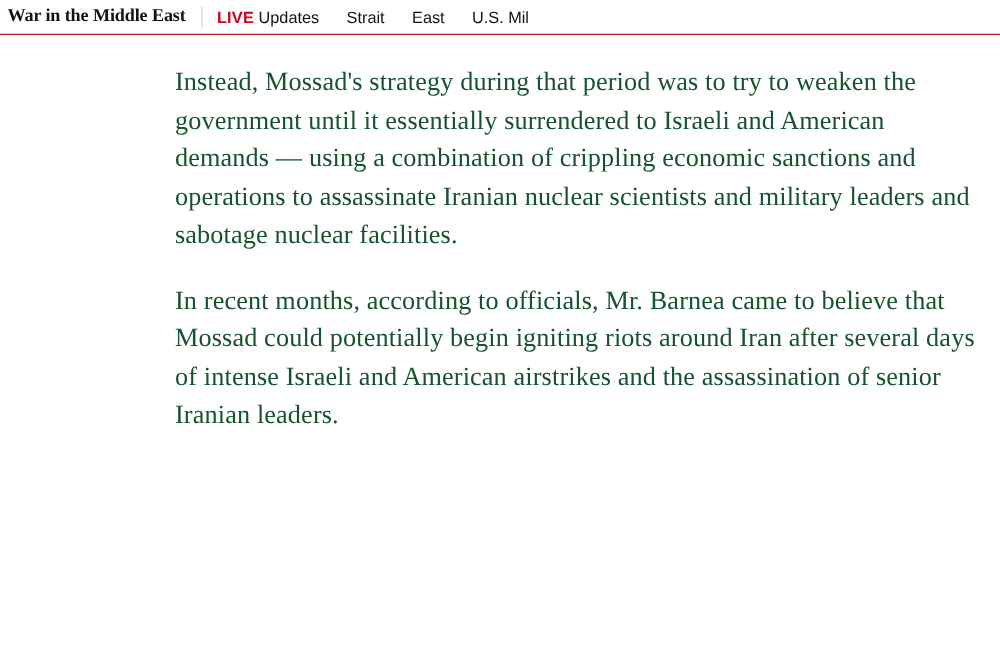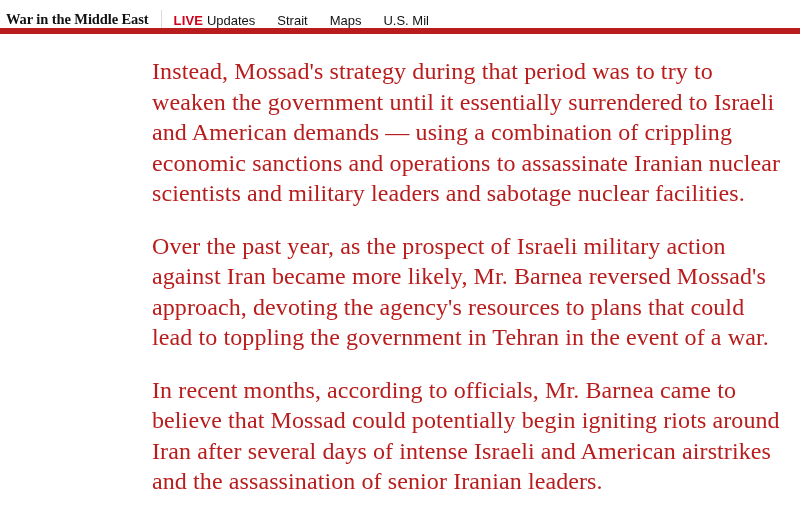--- a/index.html
+++ b/index.html
@@ -10,24 +10,24 @@
   body {
     width: 800px;
     height: 529px;
     overflow: hidden;
     font-family: "Liberation Sans", sans-serif;
     color: #121212;
   }
 
   
   .topnav {
-    height: 34px;
+    height: 28px;
     display: flex;
-    align-items: flex-end;
-    border-bottom: 6px solid #b91c1c;
+    align-items: center;
+    border-bottom: 1px solid #b91c1c;
     padding: 0 0 0 6px;
     box-sizing: border-box;
     white-space: nowrap;
     overflow: hidden;
   }
   .topnav-title {
     font-family: "Liberation Serif", serif;
     font-weight: bold;
     font-size: 14.5px;
     color: #121212;
@@ -60,45 +60,44 @@
   .article {
     padding: 22px 0 0 0;
     box-sizing: border-box;
   }
   .article-col {
     width: 648px;
     margin-left: 140px;
   }
   .para {
     font-family: "Liberation Serif", serif;
-    font-size: 24px;
+    font-size: 21px;
     line-height: 30.5px;
-    color: #b91c1c;
-    margin: 0 0 22px 12px;
+    color: #14532d;
+    margin: 0 0 22px 0;
     letter-spacing: 0.1px;
   }
   .para:last-child { margin-bottom: 0; }
 </style>
 </head>
 <body>
 
 <div class="topnav">
   <span class="topnav-title">War in the Middle East</span>
   <span class="topnav-divider"></span>
 
   <a class="topnav-item first-after-divider" href="#"><span class="live">LIVE</span> <span>Updates</span></a>
 
   <a class="topnav-item" href="#"><span>Strait</span></a>
 
-  <a class="topnav-item" href="#"><span>Maps</span></a>
+  <a class="topnav-item" href="#"><span>East</span></a>
 
 
 
   <a class="topnav-item" href="#"><span>U.S. Mil</span></a>
 </div>
 
 <div class="article">
   <div class="article-col">
     <p class="para">Instead, Mossad's strategy during that period was to try to weaken the government until it essentially surrendered to Israeli and American demands — using a combination of crippling economic sanctions and operations to assassinate Iranian nuclear scientists and military leaders and sabotage nuclear facilities.</p>
-    <p class="para">Over the past year, as the prospect of Israeli military action against Iran became more likely, Mr. Barnea reversed Mossad's approach, devoting the agency's resources to plans that could lead to toppling the government in Tehran in the event of a war.</p>
     <p class="para">In recent months, according to officials, Mr. Barnea came to believe that Mossad could potentially begin igniting riots around Iran after several days of intense Israeli and American airstrikes and the assassination of senior Iranian leaders.</p>
   </div>
 </div>
 
 </body></html>

